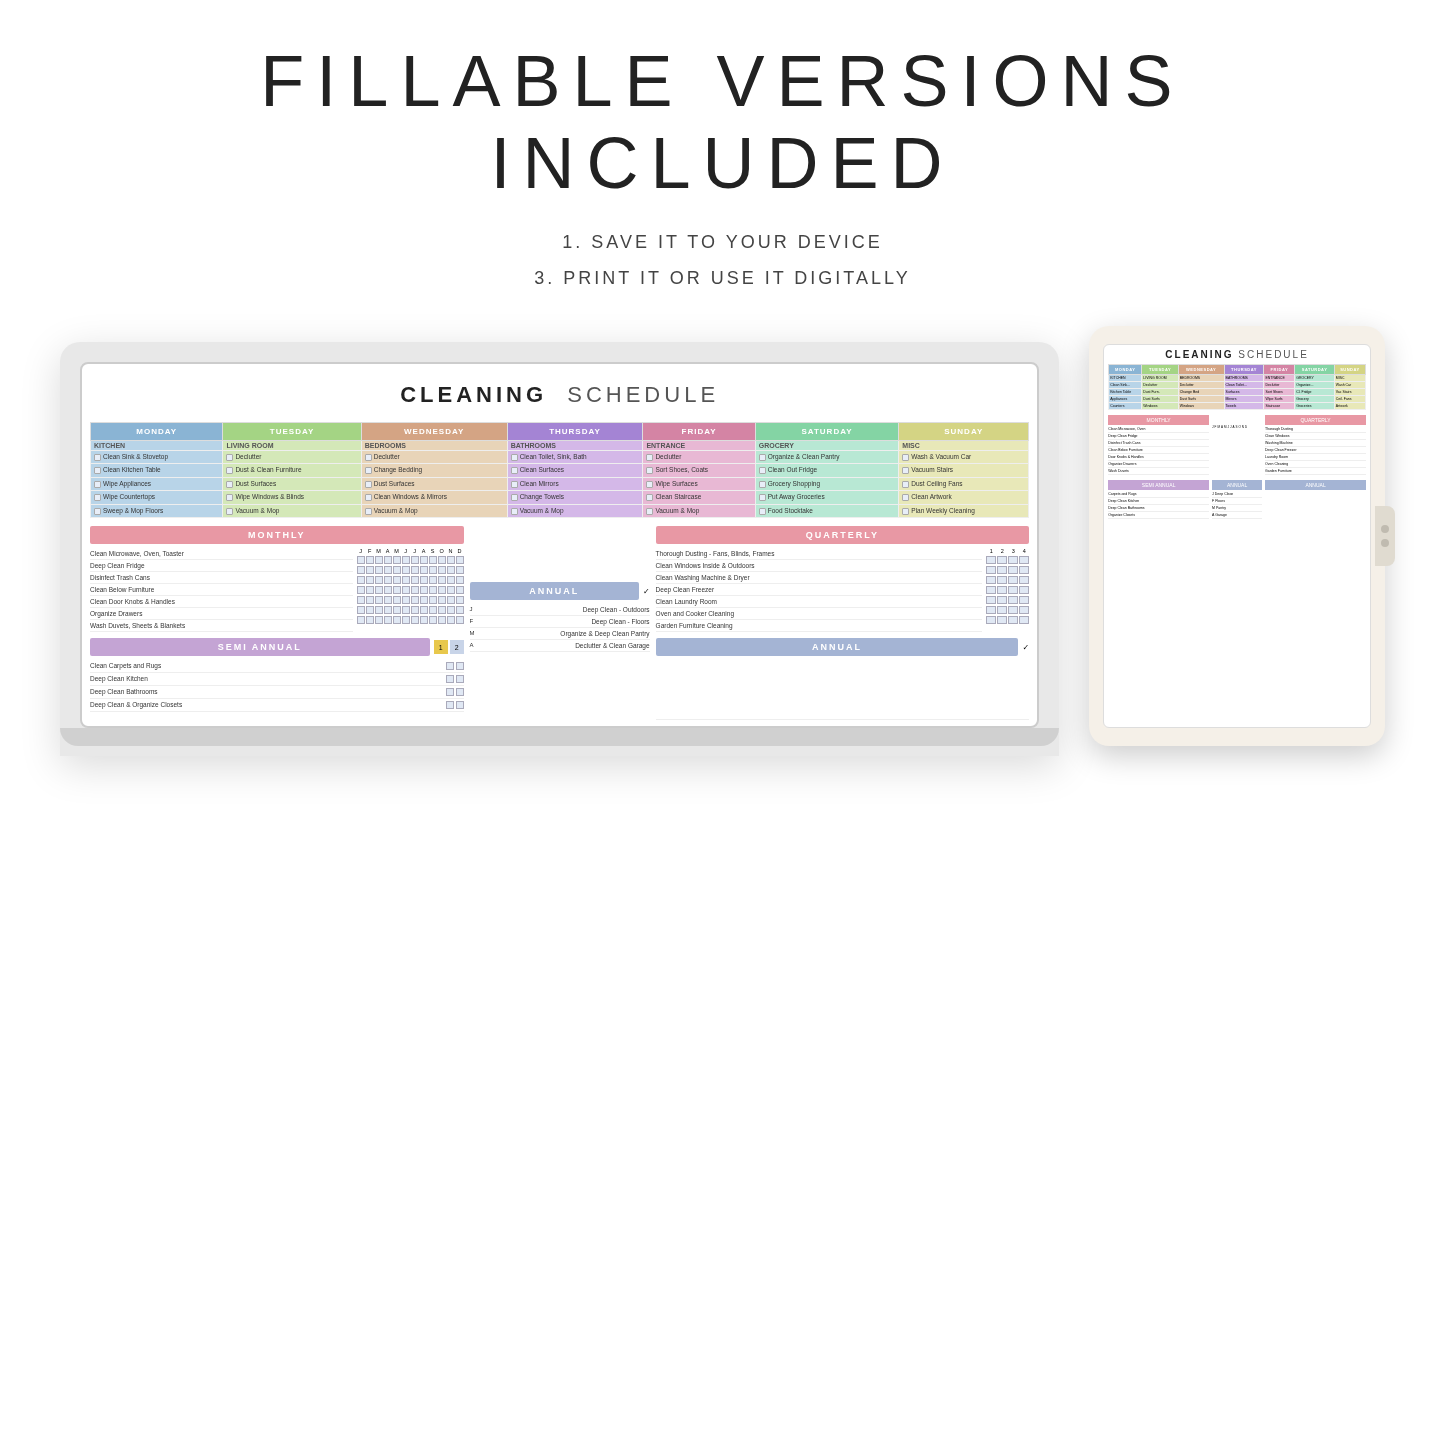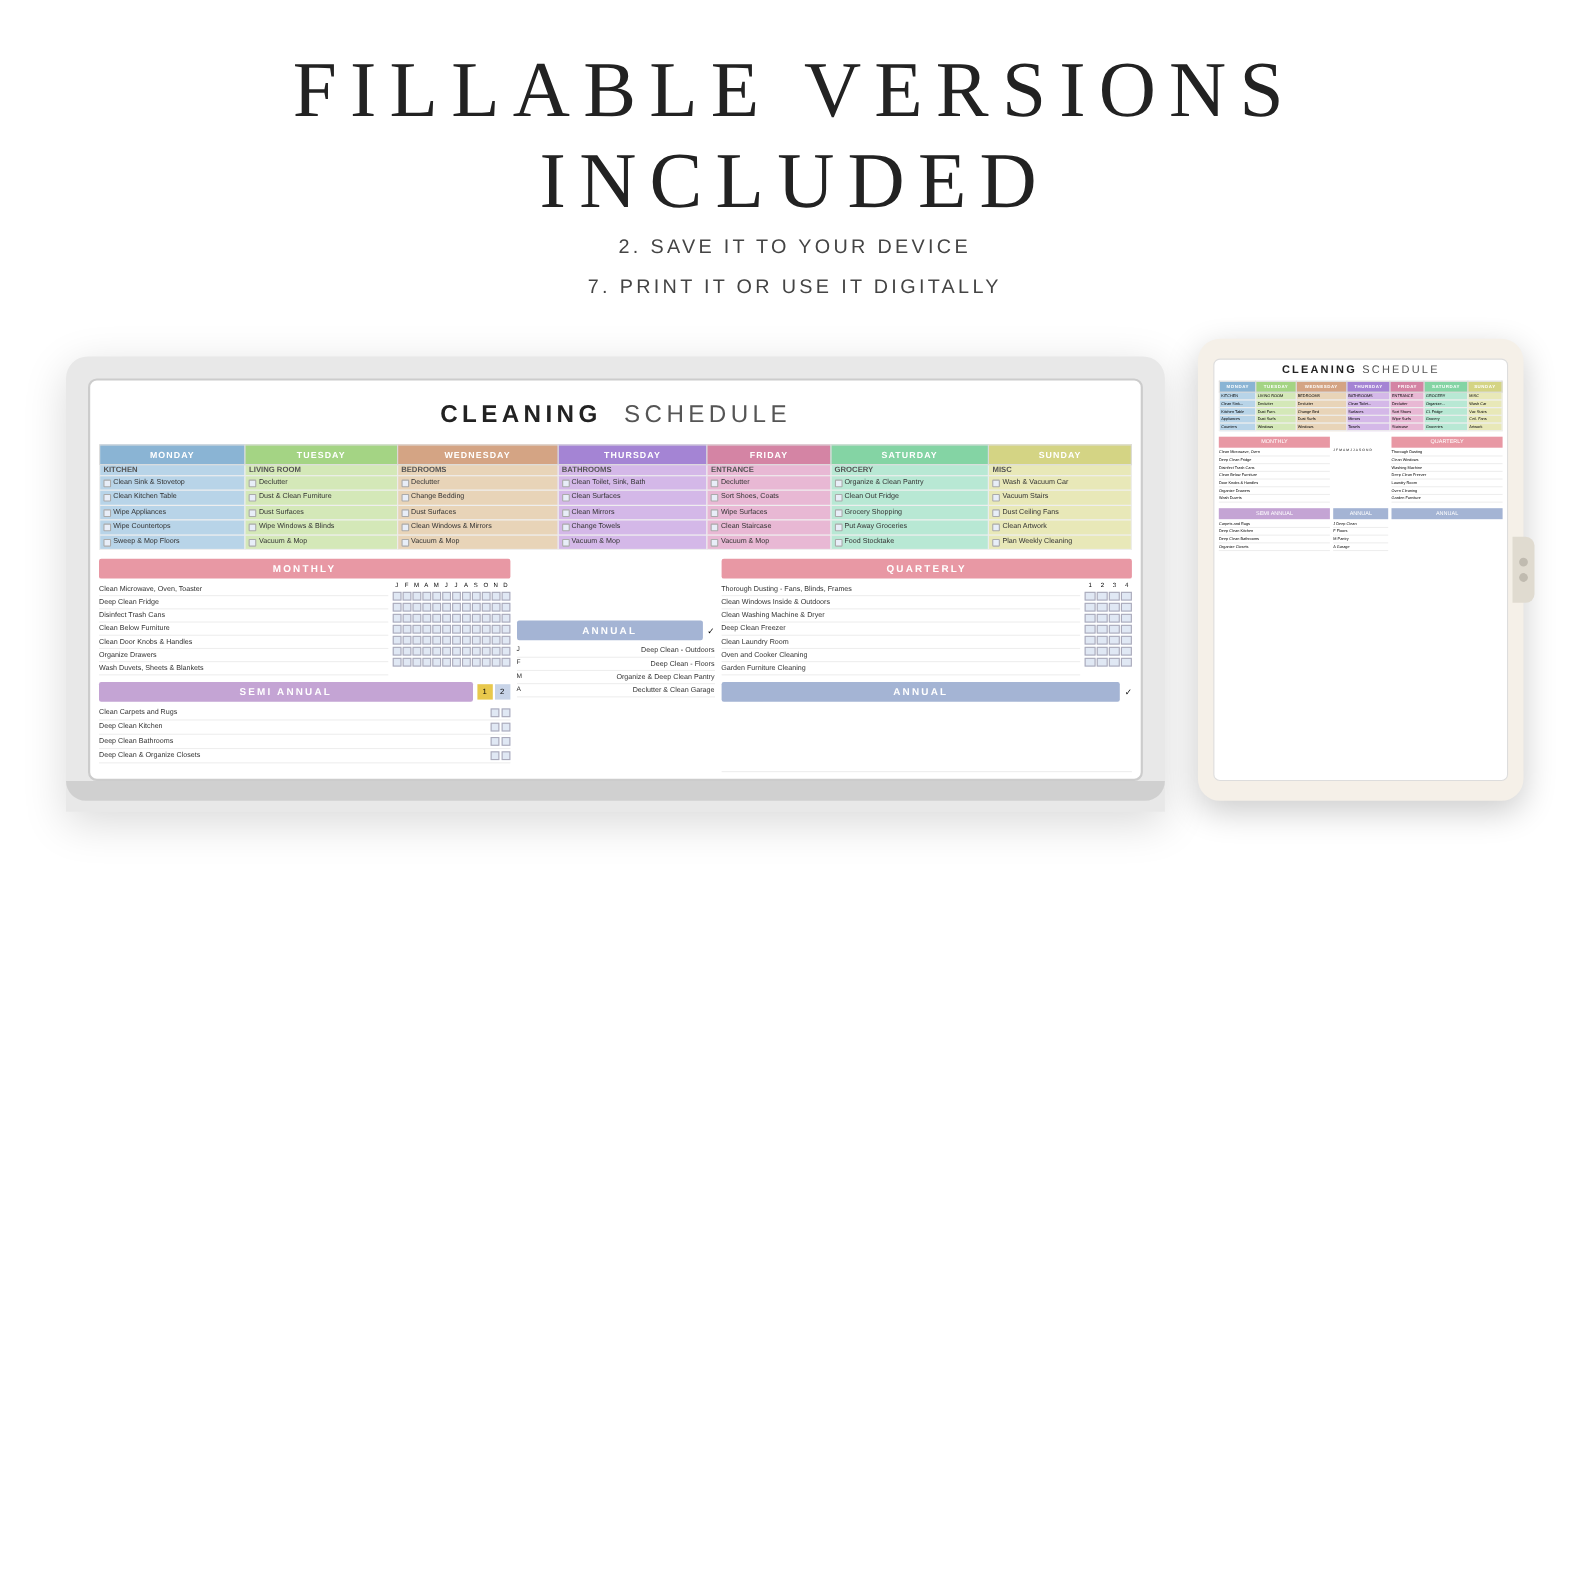--- a/index.html
+++ b/index.html
@@ -14,21 +14,22 @@
     
     .top-section {
       text-align: center;
       padding: 40px 80px 20px;
     }
     .main-title {
       font-size: 72px;
       letter-spacing: 12px;
       font-weight: 300;
       color: #222;
-      font-family: Liberation Serif, serif;
+      margin-bottom: 20px;
+      font-family: Liberation Sans, sans-serif;
     }
     .subtitle-list {
       list-style: none;
       font-size: 18px;
       letter-spacing: 3px;
       color: #444;
       line-height: 2;
     }
 
     
@@ -256,22 +257,22 @@
       padding: 1px 0;
       border-bottom: 0.5px solid #eee;
     }
   </style>
 </head>
 <body>
 
 <div class="top-section">
   <h1 class="main-title">FILLABLE VERSIONS INCLUDED</h1>
   <ul class="subtitle-list">
-    <li>2. SAVE IT TO YOUR DEVICE</li>
-    <li>7. PRINT IT OR USE IT DIGITALLY</li>
+    <li>1. SAVE IT TO YOUR DEVICE</li>
+    <li>3. PRINT IT OR USE IT DIGITALLY</li>
   </ul>
 </div>
 
 <div class="device-area">
 
   <div class="laptop">
     <div class="laptop-screen">
       <div class="schedule-doc">
 
         <div class="doc-title">

